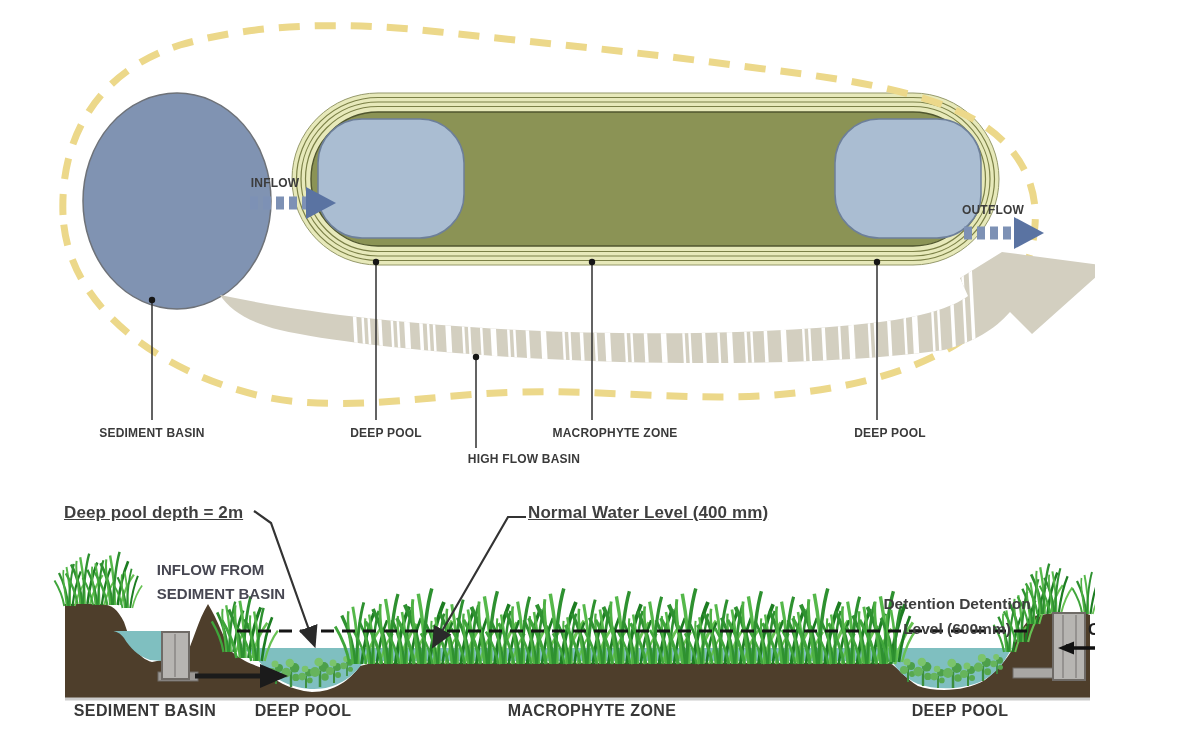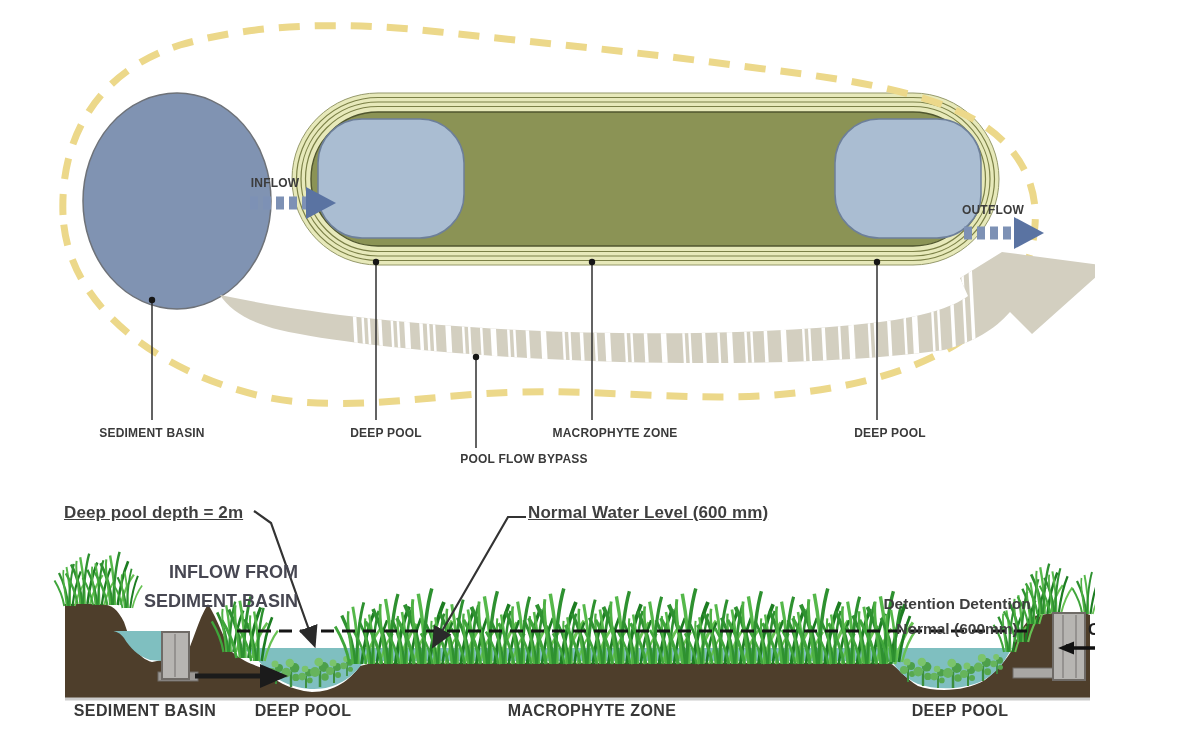--- a/index.html
+++ b/index.html
@@ -4,21 +4,21 @@
 <style>
   html,body{margin:0;padding:0;background:#fff;}
   #stage{position:relative;width:1095px;height:740px;background:#ffffff;overflow:hidden;
          font-family:"Liberation Sans",sans-serif;}
   #art{position:absolute;left:0;top:0;}
   .lbl{position:absolute;font-weight:700;white-space:nowrap;z-index:5;}
   .plan-label{font-size:12px;color:#3a3a3a;letter-spacing:.2px;transform:translateX(-50%);}
   .flow-label{font-size:12px;color:#3c3c3c;letter-spacing:.2px;transform:translateX(-50%);}
   .sec-big{font-size:17px;color:#3f3f3f;letter-spacing:.1px;text-decoration:underline;}
   .sec-bottom{font-size:16px;color:#373737;letter-spacing:.4px;transform:translateX(-50%);}
-  .sec-inflow{font-size:18px;color:#474752;text-align:right;line-height:1.6;transform:translateX(-50%);}
+  .sec-inflow{font-size:15px;color:#474752;text-align:left;line-height:1.6;transform:translateX(-50%);}
   .ext-det{font-size:15.5px;color:#3e3e3e;text-align:center;line-height:1.62;transform:translateX(-50%);}
   .outflow-sec{font-size:16px;color:#1f1f1f;letter-spacing:.3px;}
 </style>
 </head>
 <body>
 
 <div id="stage">
 
 <svg id="art" width="1199" height="740" viewBox="0 0 1199 740">
   <defs>
@@ -201,32 +201,32 @@
       <path d="M254,511 L271,523 L314,644" marker-end="url(#ah)"></path>
       <path d="M526,517 L508,517 L434,645" marker-end="url(#ah)"></path>
     </g>
   </g>
 </svg>
 
   <div class="lbl flow-label" style="left:275px;top:176px;">INFLOW</div>
   <div class="lbl flow-label" style="left:993px;top:203px;">OUTFLOW</div>
   <div class="lbl plan-label" style="left:152px;top:426px;">SEDIMENT BASIN</div>
   <div class="lbl plan-label" style="left:386px;top:426px;">DEEP POOL</div>
-  <div class="lbl plan-label" style="left:524px;top:452px;">POOL FLOW BYPASS</div>
+  <div class="lbl plan-label" style="left:524px;top:452px;">HIGH FLOW BASIN</div>
   <div class="lbl plan-label" style="left:615px;top:426px;">MACROPHYTE ZONE</div>
   <div class="lbl plan-label" style="left:890px;top:426px;">DEEP POOL</div>
 
   <div class="lbl sec-big" style="left:64px;top:503px;">Deep pool depth = 2m</div>
-  <div class="lbl sec-big" style="left:528px;top:503px;">Normal Water Level (600 mm)</div>
+  <div class="lbl sec-big" style="left:528px;top:503px;">Normal Water Level (400 mm)</div>
   <div class="lbl sec-inflow" style="left:221px;top:558px;">
     <div>INFLOW FROM</div>
     <div>SEDIMENT BASIN</div>
   </div>
   <div class="lbl ext-det" style="left:957px;top:591px;">
     <div>Detention Detention</div>
-    <div>Normal (600mm)</div>
+    <div>Level (600mm)</div>
   </div>
   <div class="lbl outflow-sec" style="left:1088px;top:621px;">OUTFLOW</div>
   <div class="lbl sec-bottom" style="left:145px;top:702px;">SEDIMENT BASIN</div>
   <div class="lbl sec-bottom" style="left:303px;top:702px;">DEEP POOL</div>
   <div class="lbl sec-bottom" style="left:592px;top:702px;">MACROPHYTE ZONE</div>
   <div class="lbl sec-bottom" style="left:960px;top:702px;">DEEP POOL</div>
 </div>
 
 </body></html>

